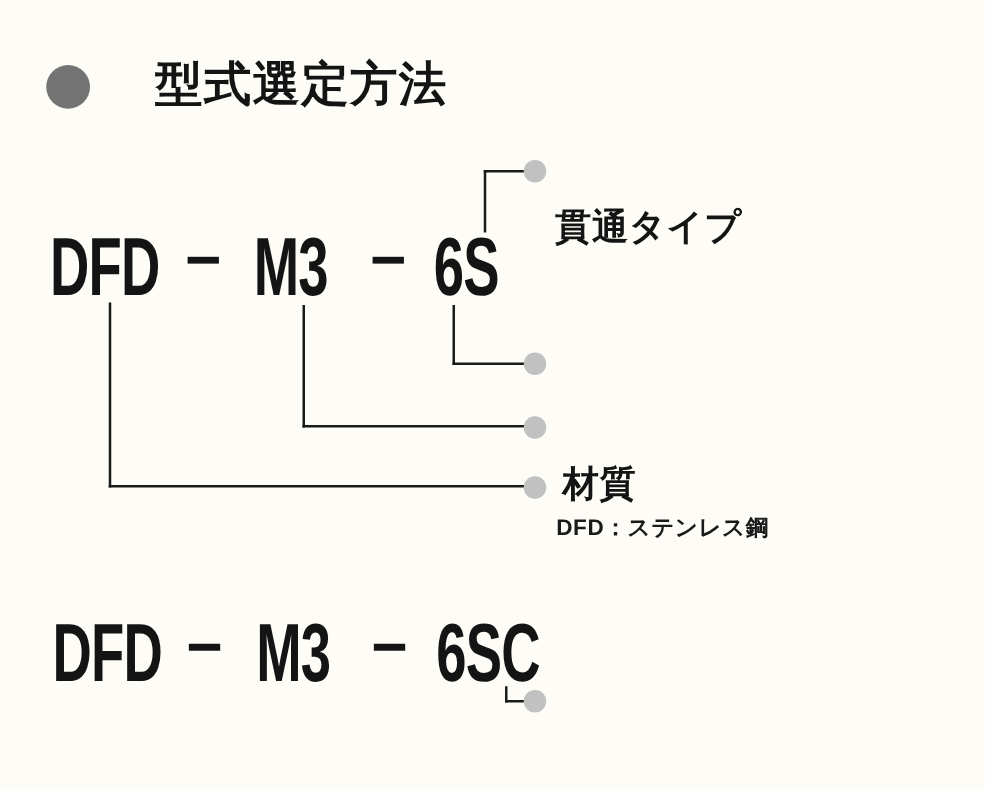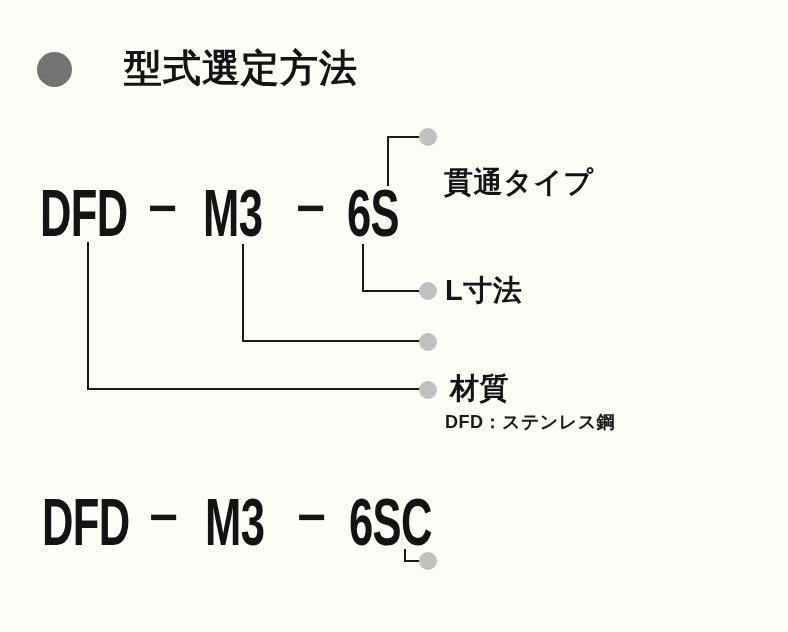--- a/index.html
+++ b/index.html
@@ -99,21 +99,20 @@
   <div class="model" style="left:347px; top:180px;">6S</div>
 
   <div class="line" style="left:387px; top:136px; width:2px; height:50px;"></div>
   <div class="line" style="left:387px; top:136px; width:33px; height:2px;"></div>
   <div class="dot" style="left:419px; top:128px;"></div>
   <div class="callout" style="left:444px; top:120px;margin-top:47px;">貫通タイプ</div>
 
   <div class="line" style="left:362px; top:244px; width:2px; height:48px;"></div>
   <div class="line" style="left:362px; top:290px; width:58px; height:2px;"></div>
   <div class="dot" style="left:419px; top:282px;"></div>
-  <div class="callout" style="left:445px; top:275px;">L寸法</div>
 
   <div class="line" style="left:242px; top:244px; width:2px; height:98px;"></div>
   <div class="line" style="left:242px; top:340px; width:178px; height:2px;"></div>
   <div class="dot" style="left:419px; top:333px;"></div>
 
   <div class="line" style="left:87px; top:242px; width:2px; height:148px;"></div>
   <div class="line" style="left:87px; top:388px; width:333px; height:2px;"></div>
   <div class="dot" style="left:419px; top:381px;"></div>
   <div class="callout" style="left:450px; top:373px;">材質</div>
   <div class="detail" style="left:445px; top:407px;">DFD：ステンレス鋼</div>

